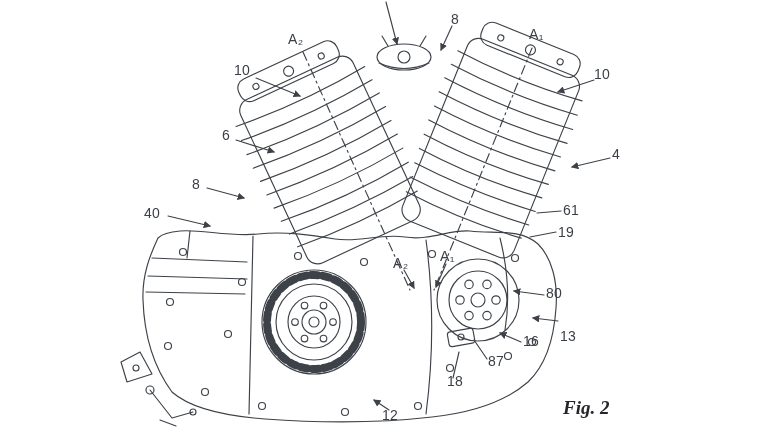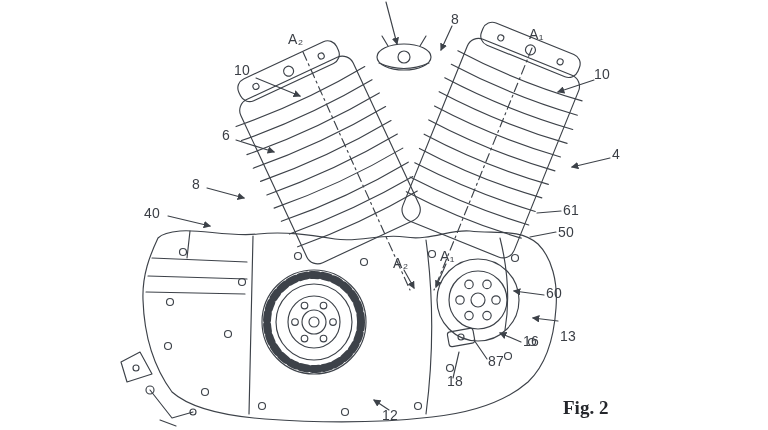--- a/index.html
+++ b/index.html
@@ -12,21 +12,21 @@
     stroke:var(--line,#3d4249);fill:none;stroke-width:1.15;
     stroke-linecap:round;stroke-linejoin:round;
   }
   #arr path{fill:var(--line,#3d4249);stroke:none;}
   .label{
     position:absolute;font-size:14px;line-height:14px;
     color:var(--text,#3a3e45);letter-spacing:.3px;user-select:none;
   }
   .caption{
     position:absolute;left:563px;top:397px;
-    font-family:"Liberation Serif",serif;font-weight:bold;
+    font-family:"Liberation Serif",serif;font-weight:bold;font-style:italic;
     font-size:19px;color:#24262b;
   }
 </style>
 </head>
 <body>
 
 <div class="stage">
 
   <svg width="768" height="430" viewBox="0 0 768 430">
     <defs>
@@ -181,24 +181,24 @@
   <div class="label" style="left:288px;top:32px">A₂</div>
   <div class="label" style="left:451px;top:12px">8</div>
   <div class="label" style="left:529px;top:27px">A₁</div>
   <div class="label" style="left:234px;top:63px">10</div>
   <div class="label" style="left:594px;top:67px">10</div>
   <div class="label" style="left:222px;top:128px">6</div>
   <div class="label" style="left:612px;top:147px">4</div>
   <div class="label" style="left:192px;top:177px">8</div>
   <div class="label" style="left:144px;top:206px">40</div>
   <div class="label" style="left:563px;top:203px">61</div>
-  <div class="label" style="left:558px;top:225px">50</div>
+  <div class="label" style="left:558px;top:225px">19</div>
   <div class="label" style="left:393px;top:256px">A₂</div>
   <div class="label" style="left:440px;top:249px">A₁</div>
-  <div class="label" style="left:546px;top:286px">60</div>
+  <div class="label" style="left:546px;top:286px">80</div>
   <div class="label" style="left:560px;top:329px">13</div>
   <div class="label" style="left:523px;top:334px">16</div>
   <div class="label" style="left:488px;top:354px">87</div>
   <div class="label" style="left:447px;top:374px">18</div>
   <div class="label" style="left:382px;top:408px">12</div>
 
   <div class="caption">Fig. 2</div>
 
 </div>
 

